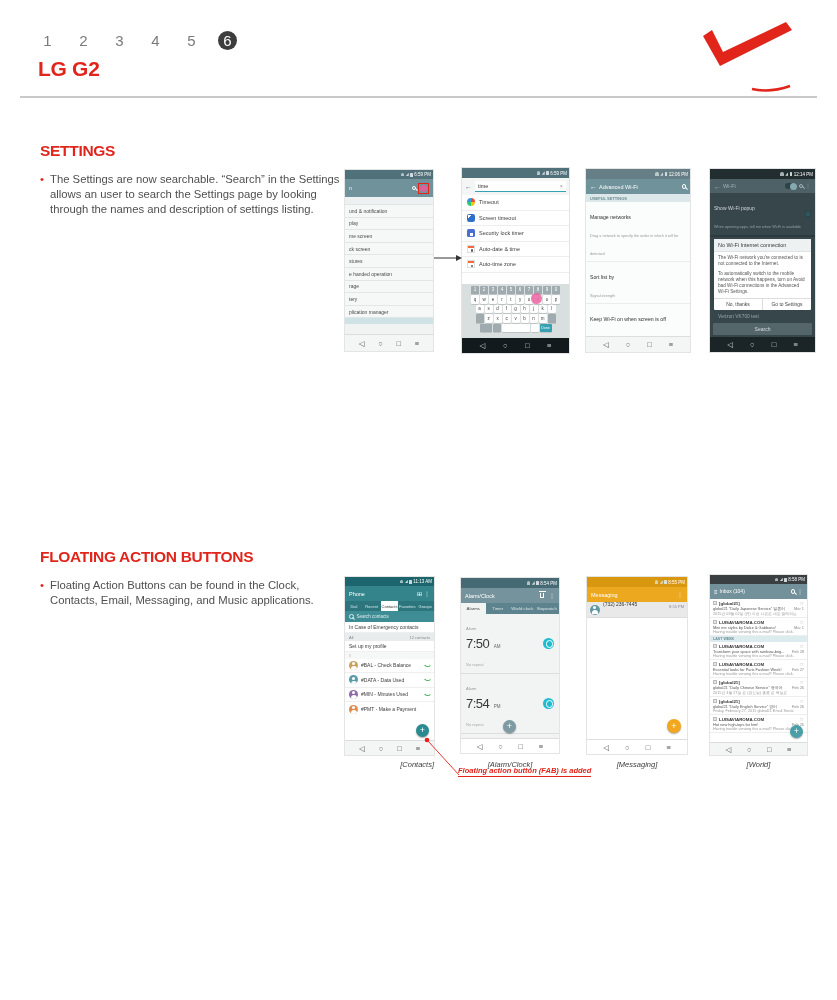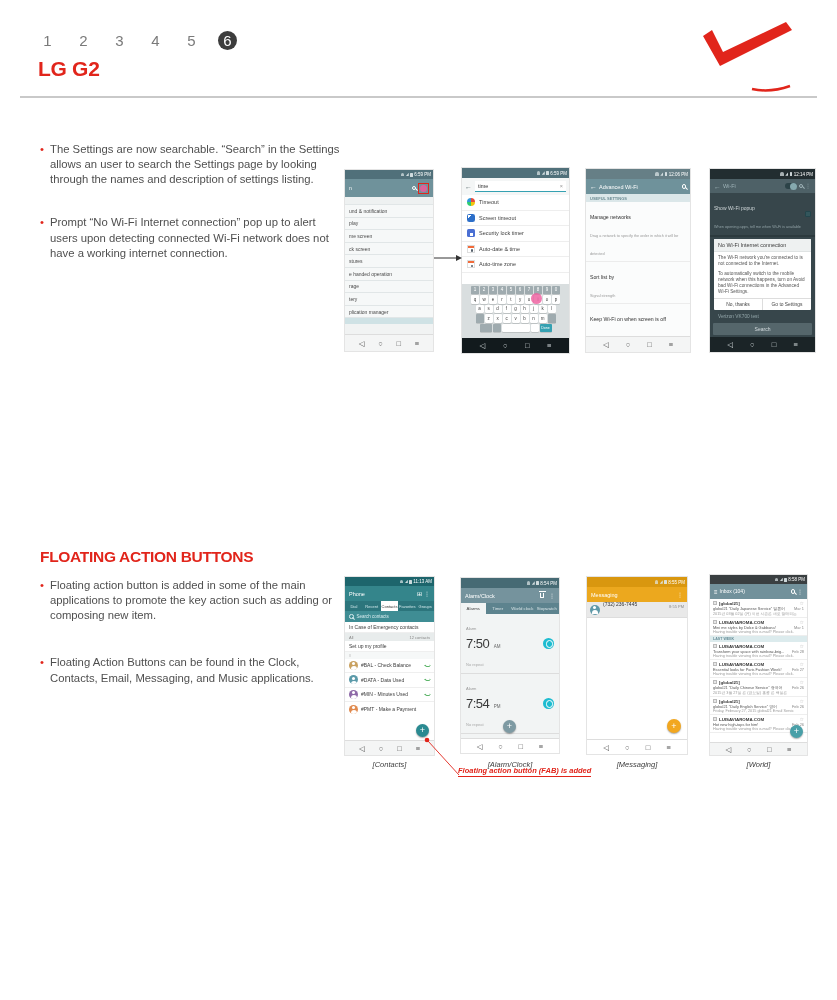--- a/index.html
+++ b/index.html
@@ -158,27 +158,26 @@
     <span class="num">2</span>
     <span class="num">3</span>
     <span class="num">4</span>
     <span class="num">5</span>
     <span class="num active">6</span>
   </div>
   <div class="doc-title">LG G2</div>
   <div class="rule"></div>
 
   <div class="section" style="left:40px; top:142px;">
+    <h2>SETTINGS</h2>
     <div class="bullet">The Settings are now searchable. “Search” in the Settings allows an user to search the Settings page by looking through the names and description of settings listing.</div>
-    <div class="bullet">Prompt “No Wi-Fi Internet connection” pop up to alert users upon detecting connected Wi-Fi network does not have a working internet connection.</div>
   </div>
 
   <div class="section" style="left:40px; top:548px;">
     <h2>FLOATING ACTION BUTTONS</h2>
-    <div class="bullet" style="margin-bottom:32px">Floating action button is added in some of the main applications to promote the key action such as adding or composing new item.</div>
     <div class="bullet">Floating Action Buttons can be found in the Clock, Contacts, Email, Messaging, and Music applications.</div>
   </div>
 
   <div class="phone" style="left:345px; top:170px; width:88px; height:181px;">
     <div class="sb" style="height:9px; background:#50707a;">
       <span class="sbic w"></span>
       <span class="sbic s"></span>
       <span class="sbic b"></span>
       <span>6:59 PM</span>
     </div>
@@ -637,21 +636,21 @@
       <span class="fab" style="width:13px; height:13px; right:4px; bottom:4px; background:#3a98a1; opacity:.92;">+</span>
     </div>
     <div class="nav light" style="height:13px;">
       <span>◁</span>
       <span>○</span>
       <span>□</span>
       <span>≡</span>
     </div>
   </div>
 
-  <div class="caption" style="left:345px; width:89px;">[Contacts]</div>
+  <div class="caption" style="left:345px; width:89px;text-align:right;">[Contacts]</div>
   <div class="caption" style="left:461px; width:98px;">[Alarm/Clock]</div>
   <div class="caption" style="left:587px; width:100px;">[Messaging]</div>
   <div class="caption" style="left:710px; width:97px;">[World]</div>
 
   <div class="fab-note">Floating action button (FAB) is added</div>
 
   <svg class="overlay" width="837" height="1000" viewBox="0 0 837 1000">
     <polygon points="703,36 712,30 723,52 786,22 792,30 720,66" fill="#e1251b"></polygon>
     <path d="M752,89 Q770,93 790,86" stroke="#e1251b" stroke-width="2.5" fill="none"></path>
     <line x1="434" y1="258" x2="456" y2="258" stroke="#333" stroke-width="1"></line>

